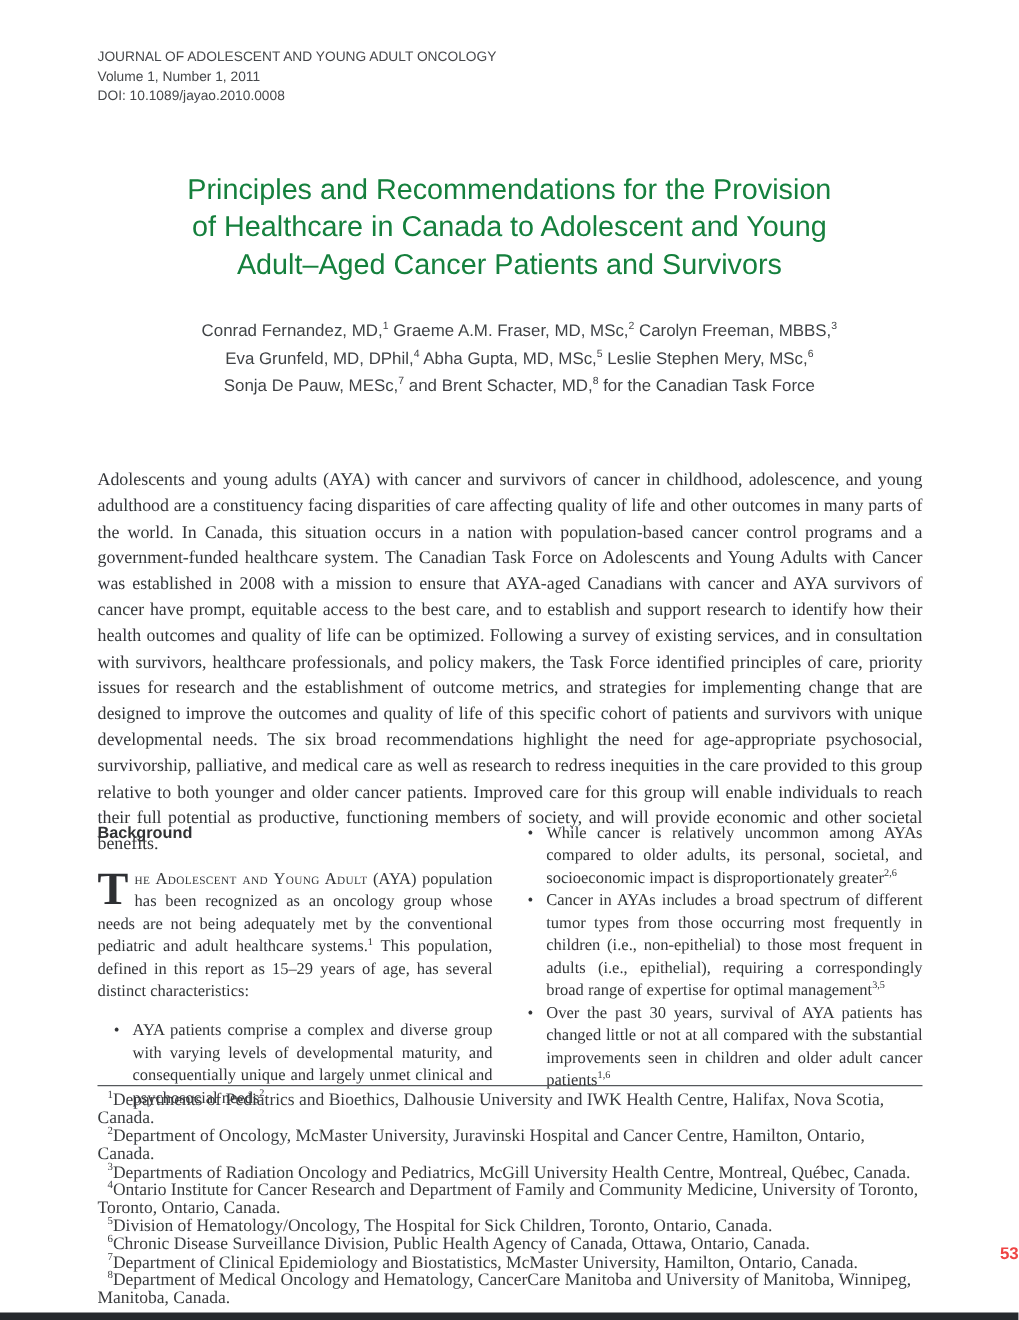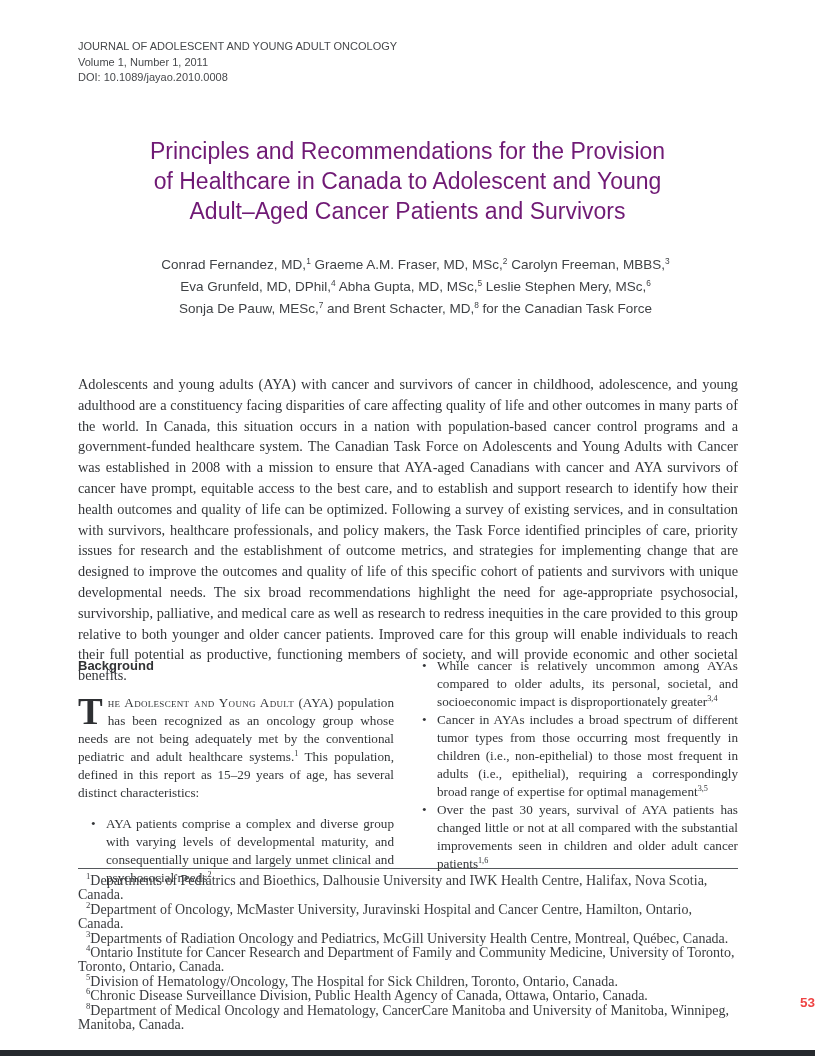--- a/index.html
+++ b/index.html
@@ -17,21 +17,21 @@
   .header-block{
     position:absolute;left:78px;top:39px;
     font-family:"Liberation Sans", sans-serif;
     font-size:11px;line-height:15.5px;color:#46484b;
   }
 
   .article-title{
     position:absolute;left:0;right:0;top:136px;
     text-align:center;
     font-family:"Liberation Sans", sans-serif;
-    font-size:23px;line-height:30px;color:#701a75;
+    font-size:23px;line-height:30px;color:#15803d;
     font-weight:400;
   }
 
   .author-block{
     position:absolute;left:0;right:0;top:254px;
     text-align:center;
     font-family:"Liberation Sans", sans-serif;
     font-size:13.5px;line-height:22px;color:#404346;margin-left:16px;
   }
 
@@ -116,34 +116,35 @@
   <div class="columns">
     <div class="col col-left">
       <div class="section-heading">Background</div>
       <p class="intro-para"><span class="dropcap">T</span><span><span class="sc">he Adolescent and Young Adult</span> (AYA) population has been recognized as an oncology group whose needs are not being adequately met by the conventional pediatric and adult healthcare systems.<sup>1</sup> This population, defined in this report as 15–29 years of age, has several distinct characteristics:</span></p>
       <div class="bullet-list">
         <div class="bullet">AYA patients comprise a complex and diverse group with varying levels of developmental maturity, and consequentially unique and largely unmet clinical and psychosocial needs<sup>2</sup></div>
       </div>
     </div>
     <div class="col col-right">
       <div class="bullet-list" style="margin-top:2px;">
-        <div class="bullet">While cancer is relatively uncommon among AYAs compared to older adults, its personal, societal, and socioeconomic impact is disproportionately greater<sup>3,4</sup></div>
+        <div class="bullet">While cancer is relatively uncommon among AYAs compared to older adults, its personal, societal, and socioeconomic impact is disproportionately greater<sup>2,6</sup></div>
         <div class="bullet">Cancer in AYAs includes a broad spectrum of different tumor types from those occurring most frequently in children (i.e., non-epithelial) to those most frequent in adults (i.e., epithelial), requiring a correspondingly broad range of expertise for optimal management<sup>3,5</sup></div>
         <div class="bullet">Over the past 30 years, survival of AYA patients has changed little or not at all compared with the substantial improvements seen in children and older adult cancer patients<sup>1,6</sup></div>
       </div>
     </div>
   </div>
 
   <div class="footnotes">
     <div class="footnote"><sup>1</sup><span>Departments of Pediatrics and Bioethics, Dalhousie University and IWK Health Centre, Halifax, Nova Scotia, Canada.</span></div>
     <div class="footnote"><sup>2</sup><span>Department of Oncology, McMaster University, Juravinski Hospital and Cancer Centre, Hamilton, Ontario, Canada.</span></div>
     <div class="footnote"><sup>3</sup><span>Departments of Radiation Oncology and Pediatrics, McGill University Health Centre, Montreal, Québec, Canada.</span></div>
     <div class="footnote"><sup>4</sup><span>Ontario Institute for Cancer Research and Department of Family and Community Medicine, University of Toronto, Toronto, Ontario, Canada.</span></div>
     <div class="footnote"><sup>5</sup><span>Division of Hematology/Oncology, The Hospital for Sick Children, Toronto, Ontario, Canada.</span></div>
     <div class="footnote"><sup>6</sup><span>Chronic Disease Surveillance Division, Public Health Agency of Canada, Ottawa, Ontario, Canada.</span></div>
+    <div class="footnote"><sup>7</sup><span>Department of Clinical Epidemiology and Biostatistics, McMaster University, Hamilton, Ontario, Canada.</span></div>
     <div class="footnote"><sup>8</sup><span>Department of Medical Oncology and Hematology, CancerCare Manitoba and University of Manitoba, Winnipeg, Manitoba, Canada.</span></div>
   </div>
 
   <div class="page-number">53</div>
 
   <div class="bottom-bar"></div>
 
 </div>
 
 </body></html>

